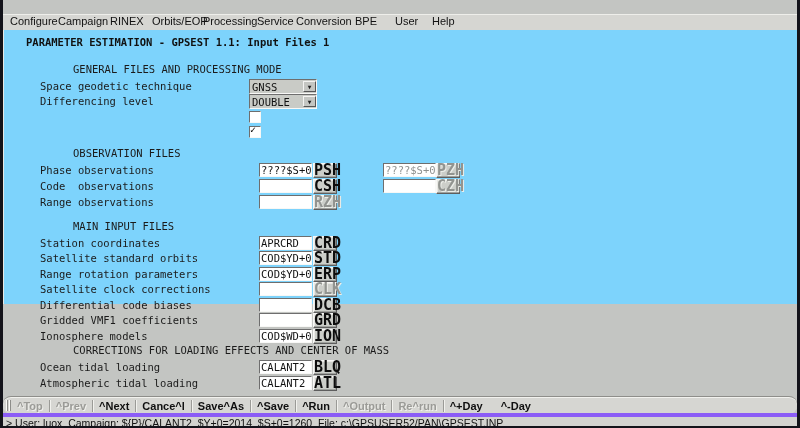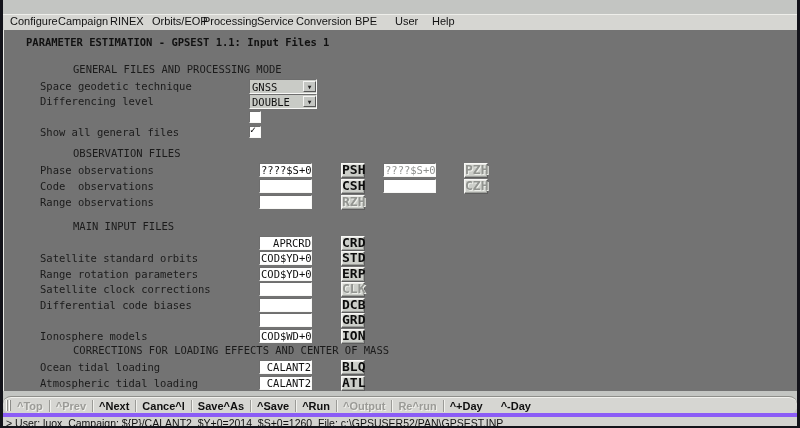--- a/index.html
+++ b/index.html
@@ -16,35 +16,35 @@
   .title-text{margin-left:5px;font-family:"Liberation Sans",sans-serif;font-size:9px;color:#c8cad4;white-space:nowrap;}
   .win-controls{margin-left:auto;margin-right:4px;display:flex;gap:2px;}
   .win-btn{width:18px;height:10px;background:linear-gradient(#4c4c56,#26262e);
     border:1px solid #6a6a72;border-radius:2px;color:#d9d9df;font-size:7px;line-height:8px;
     text-align:center;font-family:"Liberation Sans",sans-serif;box-sizing:border-box;}
   
   .menubar{position:absolute;top:14px;left:0;right:0;height:16px;background:#d6d6d2;
     border-bottom:1px solid #9c9c98;box-shadow:inset 0 1px 0 #eeeeea;}
   .menu-item{position:absolute;top:1px;font-family:"Liberation Sans",sans-serif;font-size:11px;color:#121212;white-space:nowrap;}
   
-  .content{position:absolute;top:30px;left:0;right:0;height:361px;background:#737373;
+  .content{position:absolute;top:30px;left:0;right:0;height:274px;background:#7dd3fc;
     box-shadow:inset 1px 0 0 #e8e8e4;}
   .page-title{position:absolute;top:6px;left:23px;font-size:10.5px;font-weight:bold;color:#111;white-space:pre;}
   .sec{position:absolute;left:0;right:0;height:1px;overflow:visible;}
   .sec-h{position:absolute;left:23px;top:0;font-size:10.5px;color:#1b1b1b;white-space:pre;margin-left:47px;}
   .row{position:absolute;left:0;right:17px;height:15px;}
   .lbl{position:absolute;left:37px;top:1px;font-size:10.5px;color:#1b1b1b;white-space:pre;}
   .input{position:absolute;top:0;width:53px;height:14px;background:#ffffff;
     border:1px solid;border-color:#6e6e6e #f8f8f6 #f8f8f6 #6e6e6e;box-sizing:border-box;
-    font-size:10.5px;line-height:12px;padding-left:1px;white-space:pre;color:#111;overflow:hidden;text-align:right;}
+    font-size:10.5px;line-height:12px;padding-left:1px;white-space:pre;color:#111;overflow:hidden;}
   .input.disabled{color:#8f918f;}
   .fbtn{position:absolute;top:0;width:24px;height:15px;background:#cccec9;
     border:1px solid;border-color:#f8f8f6 #5e5e5e #5e5e5e #f8f8f6;
     box-shadow:inset -1px -1px 0 #9fa19d,inset 1px 1px 0 #e9e9e5;box-sizing:border-box;
-    font-weight:bold;font-size:13px;line-height:12px;text-align:right;color:#0d0d0d;margin-left:28px;}
+    font-weight:bold;font-size:15px;line-height:12px;text-align:right;color:#0d0d0d;}
   .fbtn.disabled{color:#929490;text-shadow:1px 1px 0 #eceee9;}
   .c1i{left:256px;} .c1b{left:310px;} .c2i{left:380px;} .c2b{left:433px;}
   .dropdown{position:absolute;left:246px;top:0;width:68px;height:15px;background:#c9cbc6;
     border:1px solid;border-color:#6e6e6e #f8f8f6 #f8f8f6 #6e6e6e;box-sizing:border-box;
     display:flex;align-items:center;}
   .sel-val{flex:1;font-size:10.5px;color:#111;padding-left:2px;white-space:pre;}
   .sel-btn{width:13px;height:11px;flex:0 0 auto;background:#c4c6c2;
     border:1px solid;border-color:#f4f4f2 #565656 #565656 #f4f4f2;box-sizing:border-box;
     font-size:6px;line-height:9px;text-align:center;color:#222;}
   .checkbox{position:absolute;left:246px;top:1px;width:12px;height:12px;background:#fff;
@@ -102,21 +102,20 @@
           <span class="sel-val">DOUBLE</span>
           <span class="sel-btn">▼</span>
         </span>
       </div>
       <div class="row" style="top:47px">
         <span class="checkbox">
           <span class="check"></span>
         </span>
       </div>
       <div class="row" style="top:62px">
-        <span class="lbl">Show all general files</span>
         <span class="checkbox">
           <span class="check">✓</span>
         </span>
       </div>
     </div>
 
     <div class="sec" style="top:117px">
       <span class="sec-h">OBSERVATION FILES</span>
       <div class="row" style="top:16px">
         <span class="lbl">Phase observations</span>
@@ -135,20 +134,21 @@
       <div class="row" style="top:48px">
         <span class="lbl">Range observations</span>
         <span class="input c1i"></span>
         <span class="fbtn c1b disabled">RZH</span>
       </div>
     </div>
 
     <div class="sec" style="top:190px">
       <span class="sec-h">MAIN INPUT FILES</span>
       <div class="row" style="top:16px">
+        <span class="lbl">Station coordinates</span>
         <span class="input c1i">APRCRD</span>
         <span class="fbtn c1b">CRD</span>
       </div>
       <div class="row" style="top:31px">
         <span class="lbl">Satellite standard orbits</span>
         <span class="input c1i">COD$YD+0</span>
         <span class="fbtn c1b">STD</span>
       </div>
       <div class="row" style="top:47px">
         <span class="lbl">Range rotation parameters</span>
@@ -159,20 +159,21 @@
         <span class="lbl">Satellite clock corrections</span>
         <span class="input c1i disabled"></span>
         <span class="fbtn c1b disabled">CLK</span>
       </div>
       <div class="row" style="top:78px">
         <span class="lbl">Differential code biases</span>
         <span class="input c1i"></span>
         <span class="fbtn c1b">DCB</span>
       </div>
       <div class="row" style="top:93px">
+        <span class="lbl">Gridded VMF1 coefficients</span>
         <span class="input c1i"></span>
         <span class="fbtn c1b">GRD</span>
       </div>
       <div class="row" style="top:109px">
         <span class="lbl">Ionosphere models</span>
         <span class="input c1i">COD$WD+0</span>
         <span class="fbtn c1b">ION</span>
       </div>
     </div>
 

